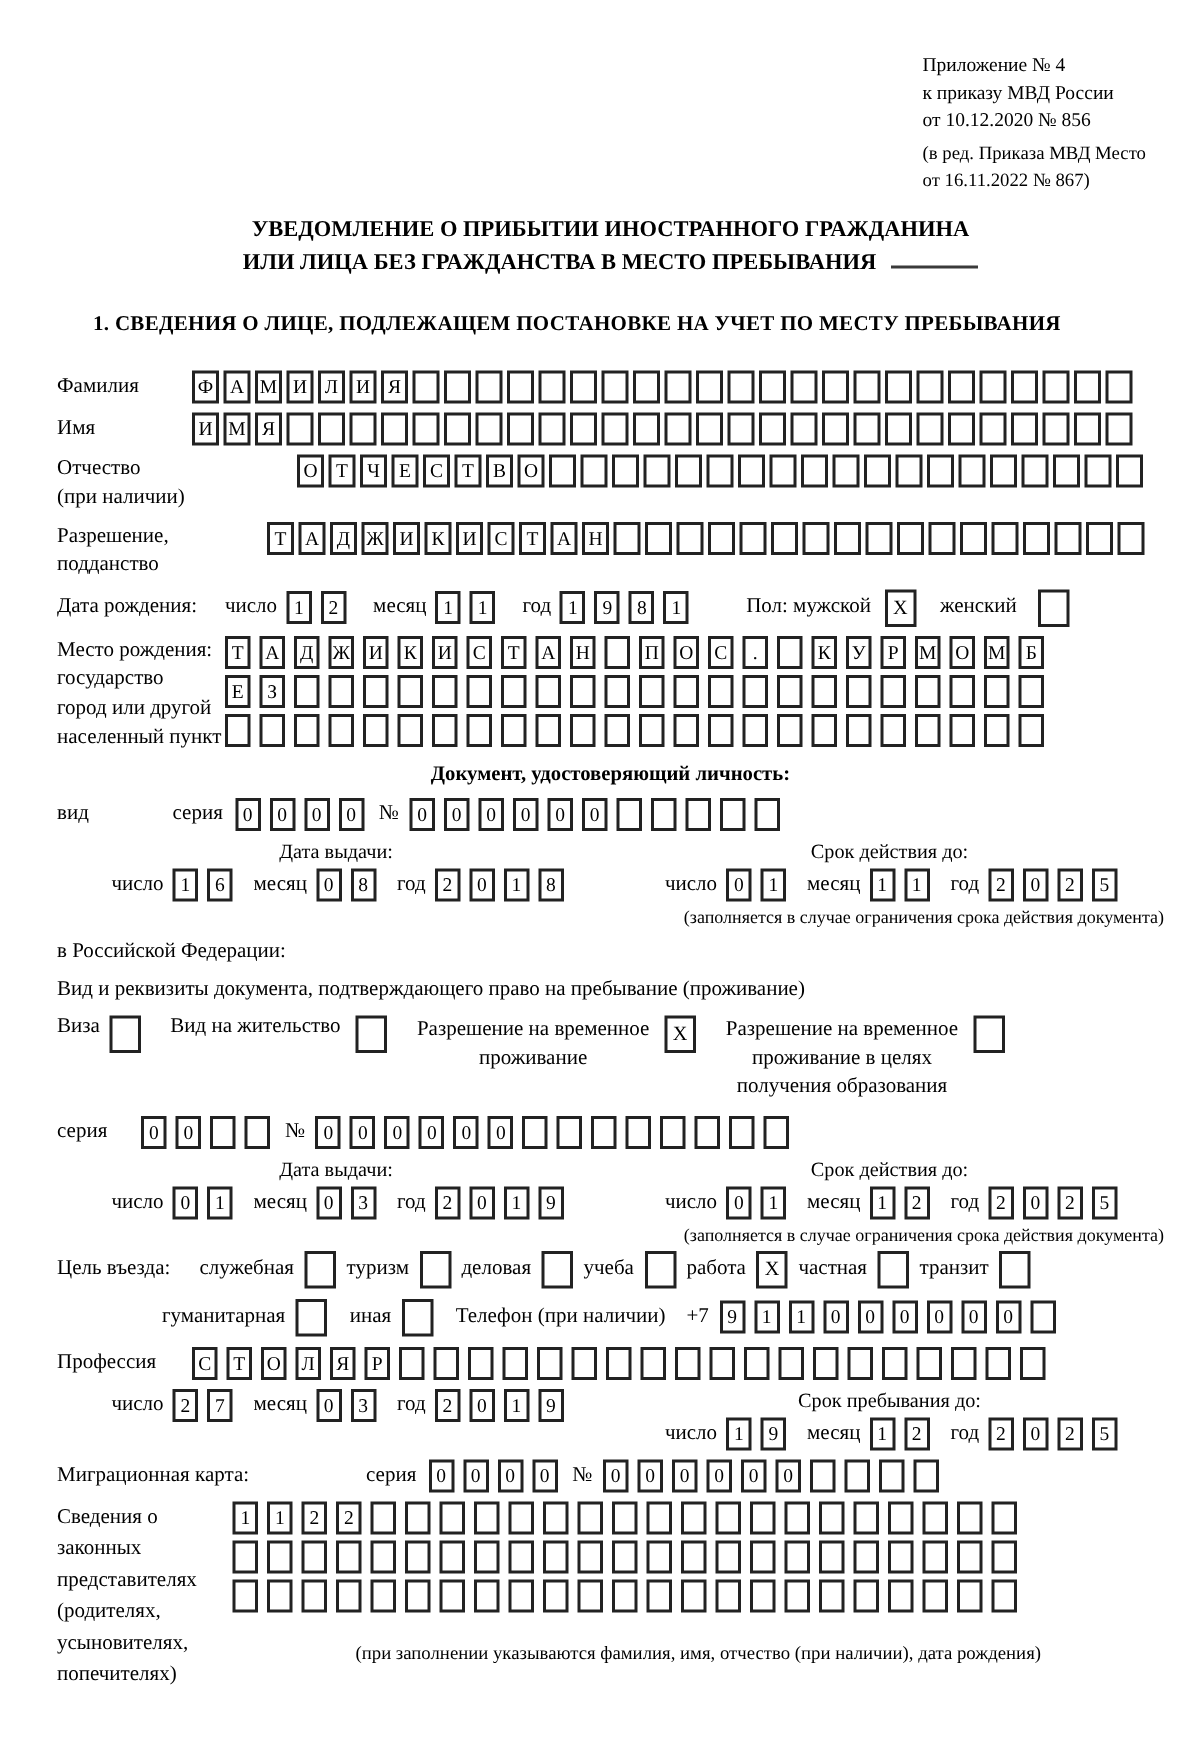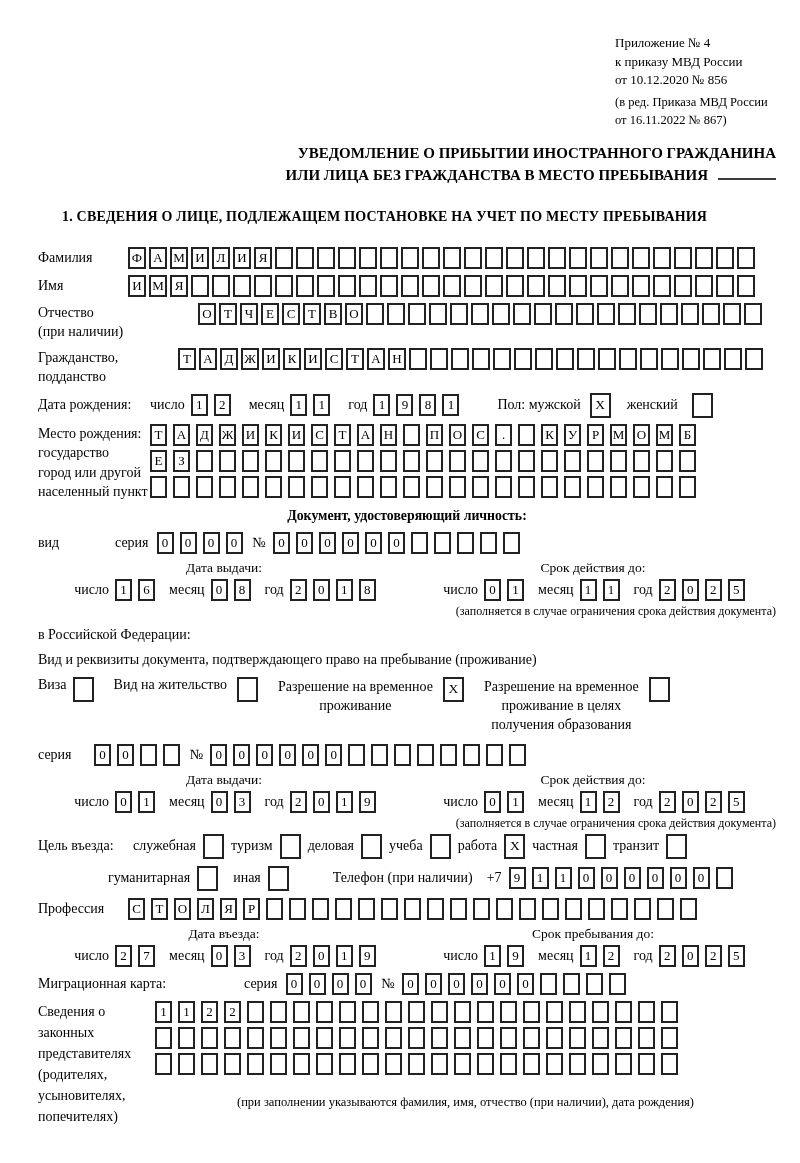--- a/index.html
+++ b/index.html
@@ -5,21 +5,21 @@
   html,body { margin:0; padding:0; background:#fff; color:#000;
     font-family:"Liberation Serif", serif; }
   .page { box-sizing:border-box; width:800px; min-height:1163px;
     padding:34px 24px 20px 38px; background:#fff; }
 
   
   .ref-block { margin-left:577px; font-size:13px; line-height:18.5px; }
   .ref-small { margin-top:3px; font-size:12.5px; line-height:18px; }
   .forma { text-align:right; font-weight:bold; font-size:14.5px; margin-top:12px; letter-spacing:.4px; }
 
-  .title { text-align:right; font-weight:bold; font-size:15px; line-height:22px; margin-top:13px; }
+  .title { text-align:center; font-weight:bold; font-size:15px; line-height:22px; margin-top:13px; }
   .title-underline { display:inline-block; width:58px; border-bottom:2.5px solid #3a3a3a; margin-left:10px; }
 
   .sec-heading { font-weight:bold; font-size:14px; margin-top:23px; margin-bottom:22px; padding-left:24px; letter-spacing:.2px; }
 
   .lbl { font-size:14px; white-space:nowrap; }
   .lblcol { font-size:14px; line-height:19.5px; }
   .frow { display:flex; align-items:center; margin-bottom:6px; }
   .frow.top { align-items:flex-start; }
 
   .grid { white-space:nowrap; }
@@ -60,21 +60,21 @@
   .permit-row { display:flex; align-items:flex-start; margin:5px 0 10px; }
   .popt { display:flex; align-items:flex-start; margin-right:20px;justify-content:flex-end; }
   .popt .cbox { margin-left:10px; flex:0 0 auto; }
   .stack { text-align:center; font-size:14px; line-height:19px; }
 
   .purpose-row { display:flex; align-items:center; margin-bottom:7px; }
   .purpose-row .opt-lbl { margin-right:7px; }
   .purpose-row .cbox { margin-right:7px; }
   .p-label { width:95px; }
   .indent2 { padding-left:70px; }
-  .phone-lbl { margin-left:37px; margin-right:14px;font-family:Liberation Serif, serif; }
+  .phone-lbl { margin-left:8px; margin-right:14px;font-family:Liberation Serif, serif; }
   .phone-pre { margin-right:7px; }
 
   .w-prof { width:90px; }
   .w-mig { width:170px; }
   .mig-seriya { margin-left:36px; margin-right:8px; }
 
   .reps { display:flex; align-items:flex-start; margin-top:4px; }
   .reps-label { width:117px; font-size:14px; line-height:21px; }
   .reps-grids { flex:1; }
   .reps-note { font-size:12.5px; margin-top:20px; text-align:center; white-space:nowrap; }
@@ -82,21 +82,21 @@
 </head>
 <body>
 
 <div class="page">
 
   <div class="ref-block">
     <div>Приложение № 4</div>
     <div>к приказу МВД России</div>
     <div>от 10.12.2020 № 856</div>
     <div class="ref-small">
-      <div>(в ред. Приказа МВД России</div>
+      <div>(в ред. Приказа МВД Место</div>
       <div>от 16.11.2022 № 867)</div>
     </div>
   </div>
 
 
   <div class="title">
     <div>УВЕДОМЛЕНИЕ О ПРИБЫТИИ ИНОСТРАННОГО ГРАЖДАНИНА</div>
     <div>
       <span>ИЛИ ЛИЦА БЕЗ ГРАЖДАНСТВА В МЕСТО ПРЕБЫВАНИЯ</span><span class="title-underline"></span>
     </div>
@@ -117,21 +117,21 @@
   <div class="frow top">
     <div class="lblcol w-patro">
       <div>Отчество</div>
       <div>(при наличии)</div>
     </div>
     <span class="grid tight"><span class="box">О</span><span class="box">Т</span><span class="box">Ч</span><span class="box">Е</span><span class="box">С</span><span class="box">Т</span><span class="box">В</span><span class="box">О</span><span class="box"></span><span class="box"></span><span class="box"></span><span class="box"></span><span class="box"></span><span class="box"></span><span class="box"></span><span class="box"></span><span class="box"></span><span class="box"></span><span class="box"></span><span class="box"></span><span class="box"></span><span class="box"></span><span class="box"></span><span class="box"></span><span class="box"></span><span class="box"></span><span class="box"></span></span>
   </div>
 
   <div class="frow top">
     <div class="lblcol w-citiz">
-      <div>Гражданство,</div>
+      <div>Разрешение,</div>
       <div>подданство</div>
     </div>
     <span class="grid tight"><span class="box">Т</span><span class="box">А</span><span class="box">Д</span><span class="box">Ж</span><span class="box">И</span><span class="box">К</span><span class="box">И</span><span class="box">С</span><span class="box">Т</span><span class="box">А</span><span class="box">Н</span><span class="box"></span><span class="box"></span><span class="box"></span><span class="box"></span><span class="box"></span><span class="box"></span><span class="box"></span><span class="box"></span><span class="box"></span><span class="box"></span><span class="box"></span><span class="box"></span><span class="box"></span><span class="box"></span><span class="box"></span><span class="box"></span><span class="box"></span></span>
   </div>
 
   <div class="frow">
     <span class="lbl w-bdate">Дата рождения:</span>
     <span class="lbl dlbl-first">число</span>
     <span class="grid gapped"><span class="box">1</span><span class="box">2</span></span>
     <span class="lbl dlbl">месяц</span>
@@ -286,21 +286,20 @@
     <span class="grid gapped"><span class="box">9</span><span class="box">1</span><span class="box">1</span><span class="box">0</span><span class="box">0</span><span class="box">0</span><span class="box">0</span><span class="box">0</span><span class="box">0</span><span class="box"></span></span>
   </div>
 
   <div class="frow">
     <span class="lbl w-prof">Профессия</span>
     <span class="grid gapped"><span class="box">С</span><span class="box">Т</span><span class="box">О</span><span class="box">Л</span><span class="box">Я</span><span class="box">Р</span><span class="box"></span><span class="box"></span><span class="box"></span><span class="box"></span><span class="box"></span><span class="box"></span><span class="box"></span><span class="box"></span><span class="box"></span><span class="box"></span><span class="box"></span><span class="box"></span><span class="box"></span><span class="box"></span><span class="box"></span><span class="box"></span><span class="box"></span><span class="box"></span><span class="box"></span></span>
   </div>
 
   <div class="dates">
     <div class="dcol-left">
-      <div class="dtitle">Дата въезда:</div>
       <div class="dfields">
         <span class="lbl">число</span>
         <span class="grid gapped"><span class="box">2</span><span class="box">7</span></span>
         <span class="lbl">месяц</span>
         <span class="grid gapped"><span class="box">0</span><span class="box">3</span></span>
         <span class="lbl">год</span>
         <span class="grid gapped"><span class="box">2</span><span class="box">0</span><span class="box">1</span><span class="box">9</span></span>
       </div>
     </div>
     <div class="dcol-right">

